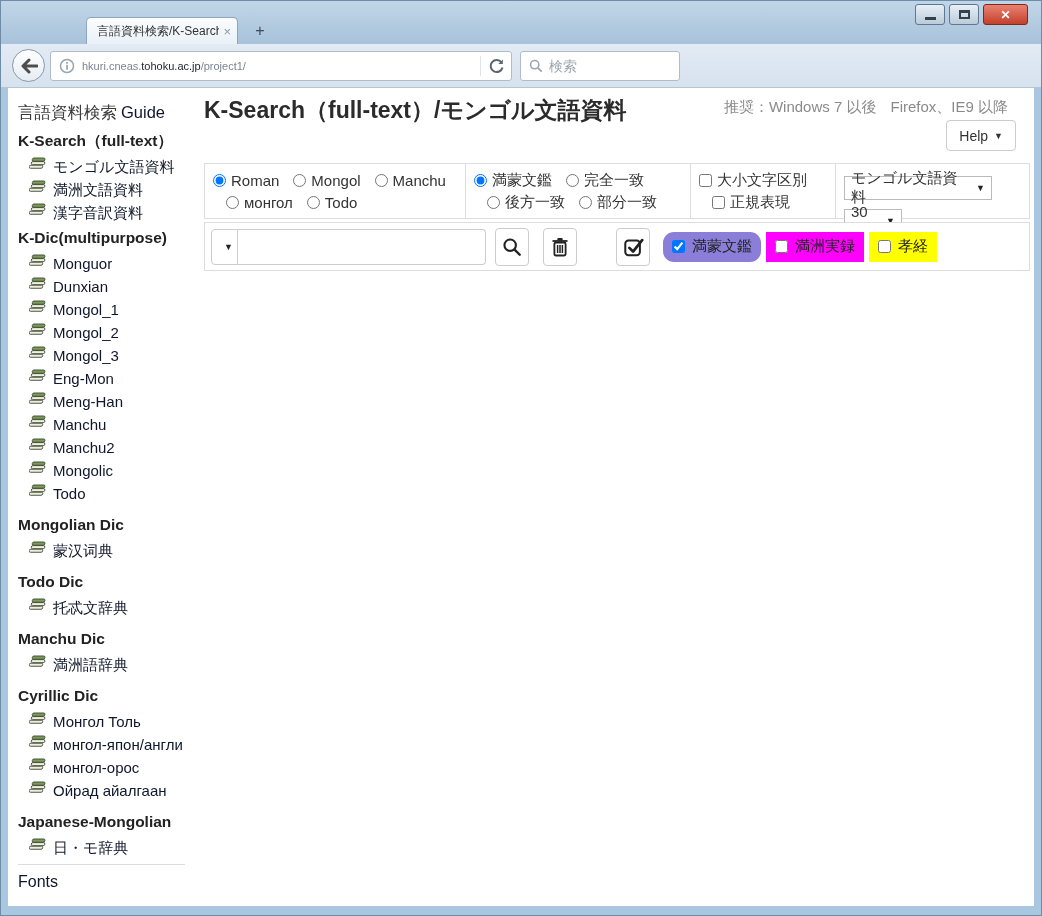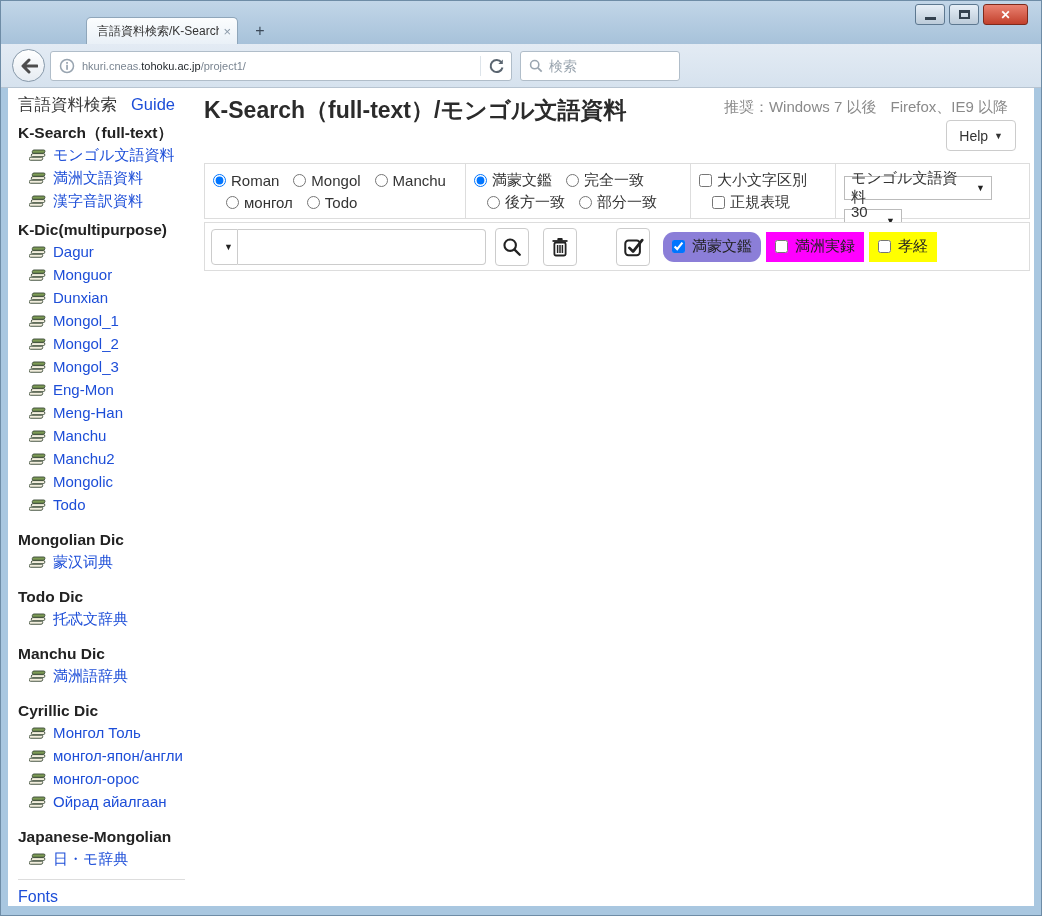--- a/index.html
+++ b/index.html
@@ -81,23 +81,23 @@
   .caret-sm { font-size:10px; color:#4a5560; }
 
   
   .content {
     position:absolute; left:8px; top:88px; width:1026px; height:818px;
     background:#fff; overflow:hidden;
   }
 
   
   .sidebar { position:absolute; left:0; top:0; width:187px; height:100%; padding:5px 0 0 10px; }
-  .brand { display:flex; gap:14px; align-items:baseline; line-height:22px; }
+  .brand { display:flex; gap:4px; align-items:baseline; line-height:22px; }
   .brand-title { font-size:16.5px; color:#3a3a3a; }
-  a.lnk { color:#1d4ed8; text-decoration:none; cursor:pointer; }
+  a.lnk { color:#0f172a; text-decoration:none; cursor:pointer;margin-top:8px; }
   .brand-guide { font-size:16.5px; }
   .side-heading { font-size:15.5px; font-weight:bold; color:#222; margin-top:8px; line-height:20px; }
   .side-heading.gap { margin-top:14px; }
   .side-item {
     display:flex; align-items:center; gap:6px; padding-left:11px;
     line-height:23px; height:23px; font-size:15px; white-space:nowrap;
   }
   .book { width:18px; height:15px; flex:0 0 auto; }
   .side-divider { border-top:1px solid #ddd; margin:9px 10px 0 0; }
   .fonts-link { font-size:16px; line-height:22px; margin-top:6px; }
@@ -313,30 +313,20 @@
           <g stroke="#3c4b38" stroke-width="1">
             <rect x="2" y="11" width="15" height="3.4" rx="1.6" fill="#f2eede" transform="skewX(-8)"></rect>
             <rect x="3.5" y="7" width="15" height="3.4" rx="1.6" fill="#f2eede" transform="skewX(-6)"></rect>
             <rect x="4.5" y="3" width="14" height="3.6" rx="1.6" fill="#7d9b55" transform="skewX(-10)"></rect>
           </g>
         </svg>
       <a class="lnk">漢字音訳資料</a>
     </div>
 
     <div class="side-heading">K-Dic(multipurpose)</div>
-    <div class="side-item">
-        <svg class="book" viewBox="0 0 20 16">
-          <g stroke="#3c4b38" stroke-width="1">
-            <rect x="2" y="11" width="15" height="3.4" rx="1.6" fill="#f2eede" transform="skewX(-8)"></rect>
-            <rect x="3.5" y="7" width="15" height="3.4" rx="1.6" fill="#f2eede" transform="skewX(-6)"></rect>
-            <rect x="4.5" y="3" width="14" height="3.6" rx="1.6" fill="#7d9b55" transform="skewX(-10)"></rect>
-          </g>
-        </svg>
-        <a class="lnk">Dagur</a>
-      </div>
     <div class="side-item">
         <svg class="book" viewBox="0 0 20 16">
           <g stroke="#3c4b38" stroke-width="1">
             <rect x="2" y="11" width="15" height="3.4" rx="1.6" fill="#f2eede" transform="skewX(-8)"></rect>
             <rect x="3.5" y="7" width="15" height="3.4" rx="1.6" fill="#f2eede" transform="skewX(-6)"></rect>
             <rect x="4.5" y="3" width="14" height="3.6" rx="1.6" fill="#7d9b55" transform="skewX(-10)"></rect>
           </g>
         </svg>
         <a class="lnk">Monguor</a>
       </div>

